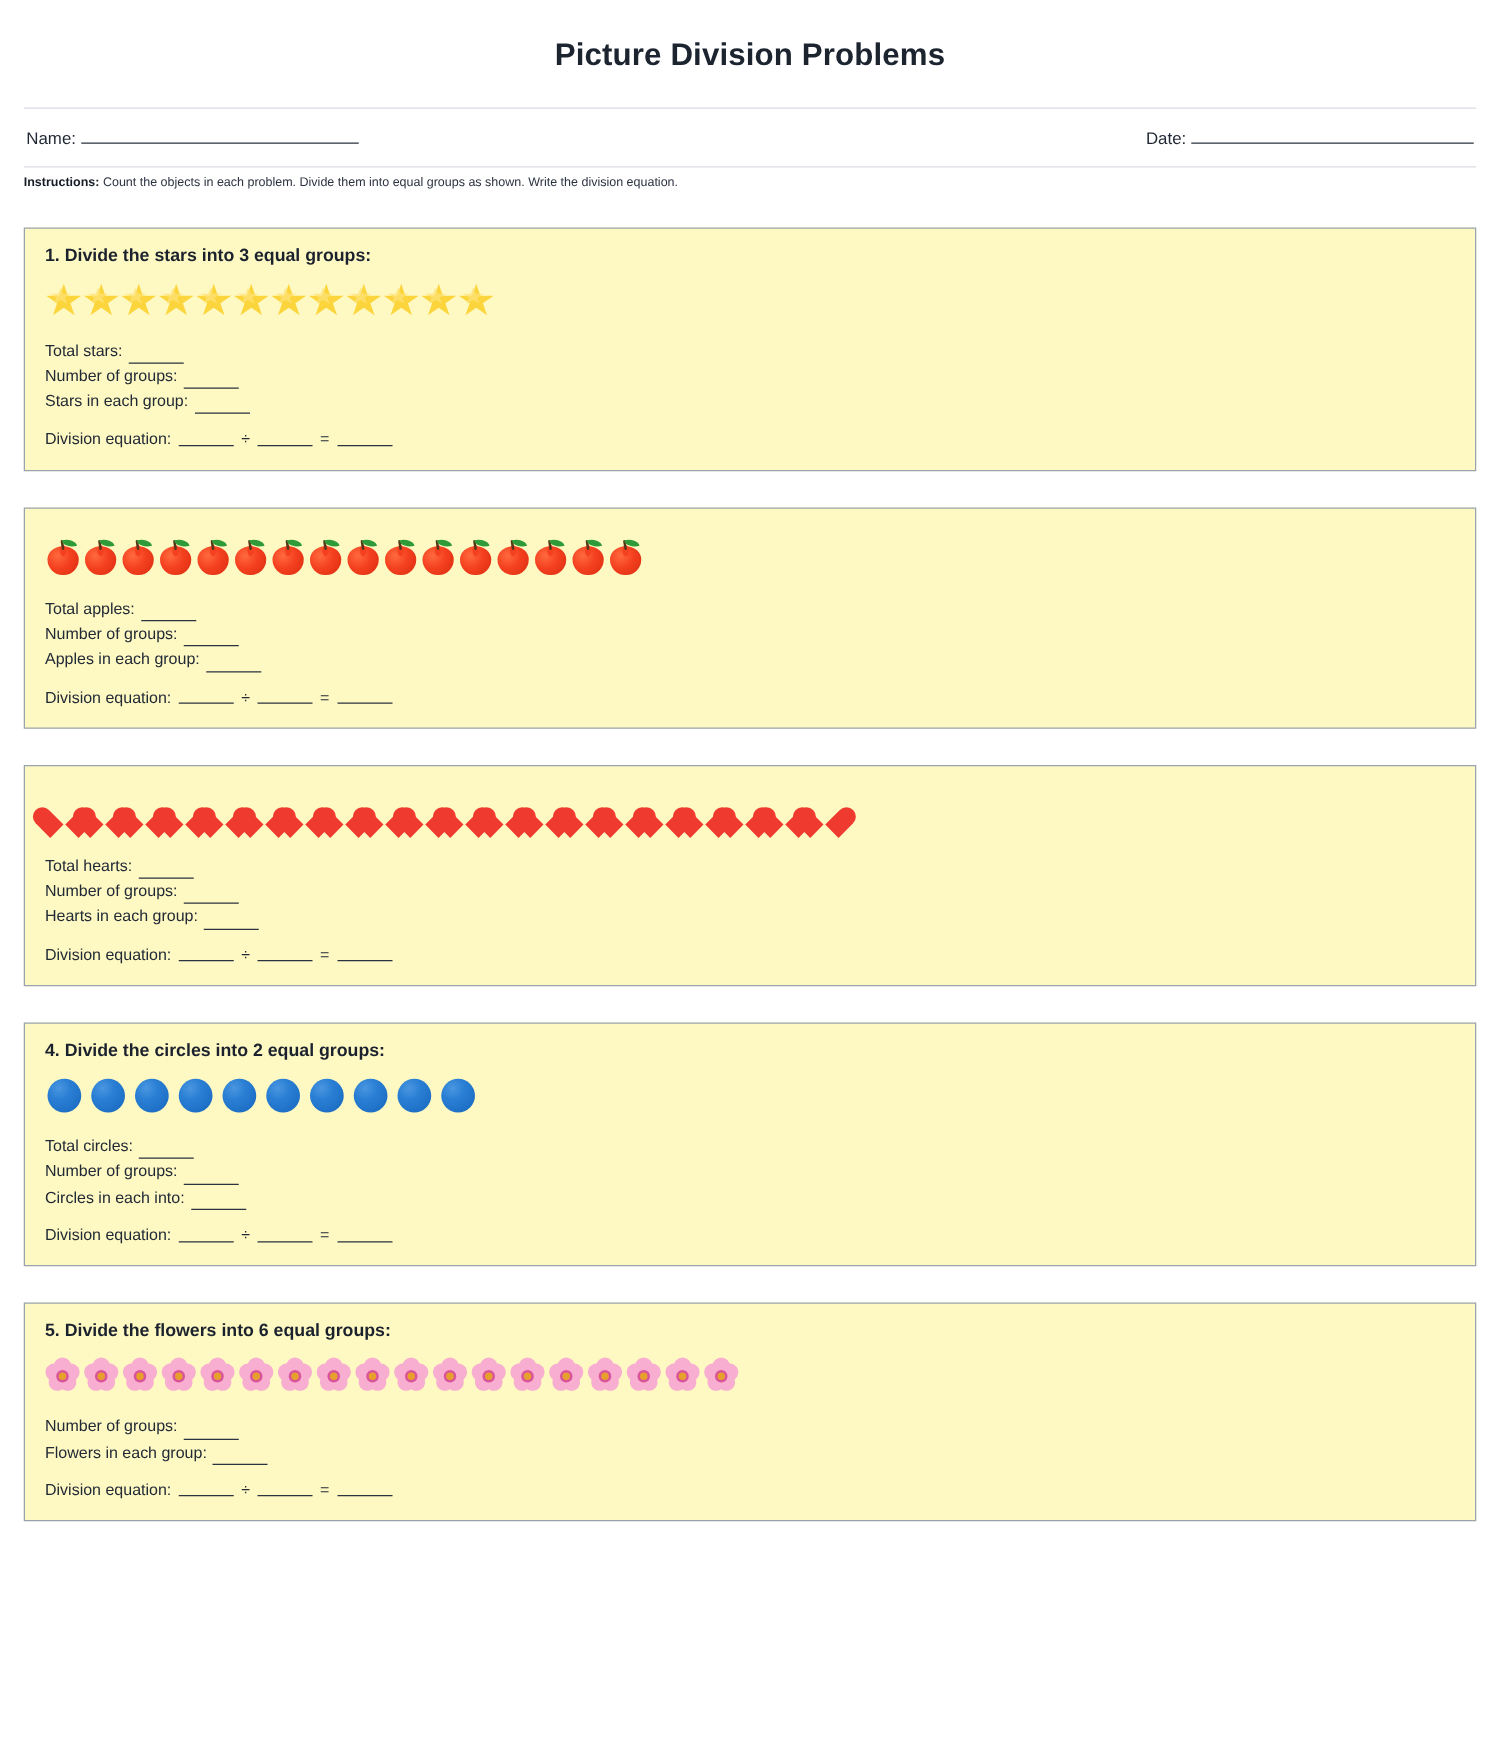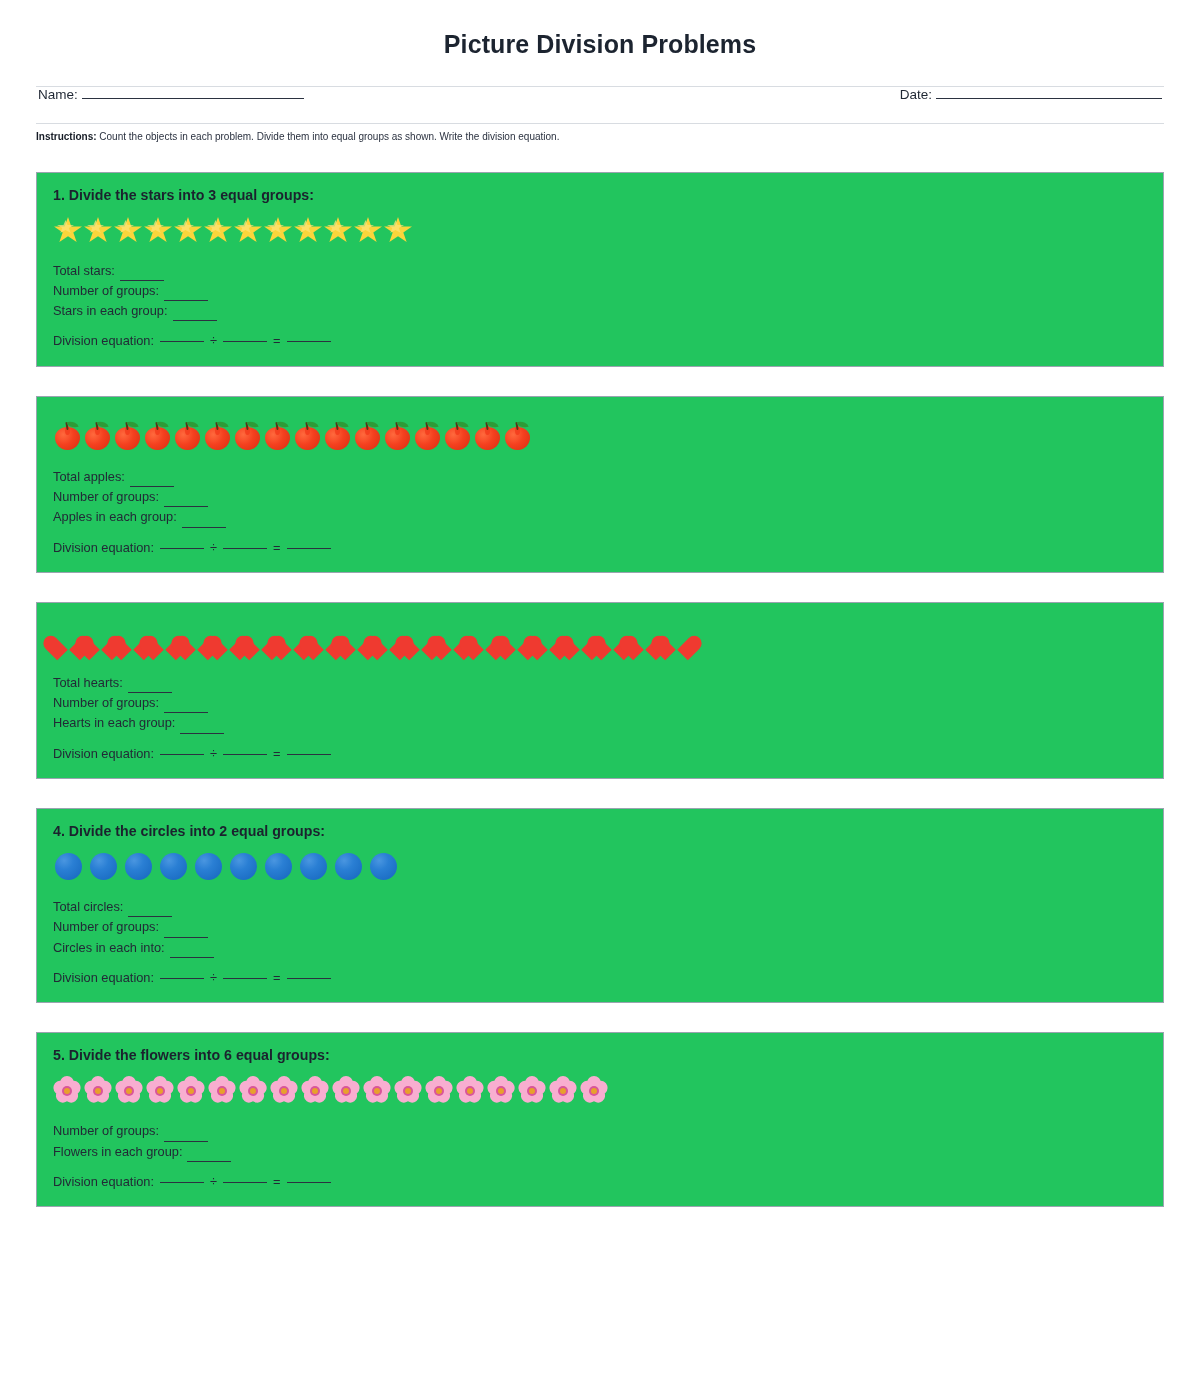--- a/index.html
+++ b/index.html
@@ -12,41 +12,42 @@
     width: 1200px;
     height: 1400px;
     font-family: "Liberation Sans", sans-serif;
     color: #1f2733;
     position: relative;
     overflow: hidden;
   }
 
   .page {
     width: 1200px;
-    padding: 0 36px;
+    padding: 0 19px;
   }
 
   
   .worksheet-title {
     text-align: center;
     font-size: 25px;
     font-weight: bold;
     color: #1c2430;
     margin: 0;
     padding-top: 30px;
     letter-spacing: 0.1px;
   }
 
   
   .namedate-band {
     margin-top: 27px;
     border-top: 1px solid #d8dce1;
     border-bottom: 1px solid #d8dce1;
-    height: 38px;
+    height: 48px;
     display: flex;
+    align-items: center;
     justify-content: space-between;
     padding: 0 2px;
   }
   .field-group {
     display: flex;
     align-items: baseline;
     font-size: 13.5px;
     color: #1f2733;
     white-space: nowrap;
   }
@@ -68,21 +69,21 @@
   }
   .instructions .lead { font-weight: bold; color: #161c26; }
 
   
   .problems { margin-top: 18px; }
 
   .problem-box {
     border: 1px solid #9aa4b0;
     padding: 14px 14px 14px 16px;
     margin-bottom: 29px;
-    background: #22c55e;
+    background: #fef9c3;
     margin-top: 28px;
   }
 
   .problem-heading {
     font-size: 14.2px;
     font-weight: bold;
     color: #1b222e;
     margin: 0 0 6px 0;
   }
 
@@ -240,21 +241,21 @@
   }
   .answer-line .lbl { margin-right: 5px; }
   .ans-blank {
     display: inline-block;
     border-bottom: 1px solid #2b3240;
     width: 44px;
     height: 11px;
   }
   .equation-line {
     display: flex;
-    align-items: flex-start;
+    align-items: center;
     white-space: nowrap;
     margin-top: 10px;
   }
   .equation-line .op { margin: 0 6px; }
   .equation-line .lbl { margin-right: 6px; }
 </style>
 </head>
 <body>
 
 <div class="page">

